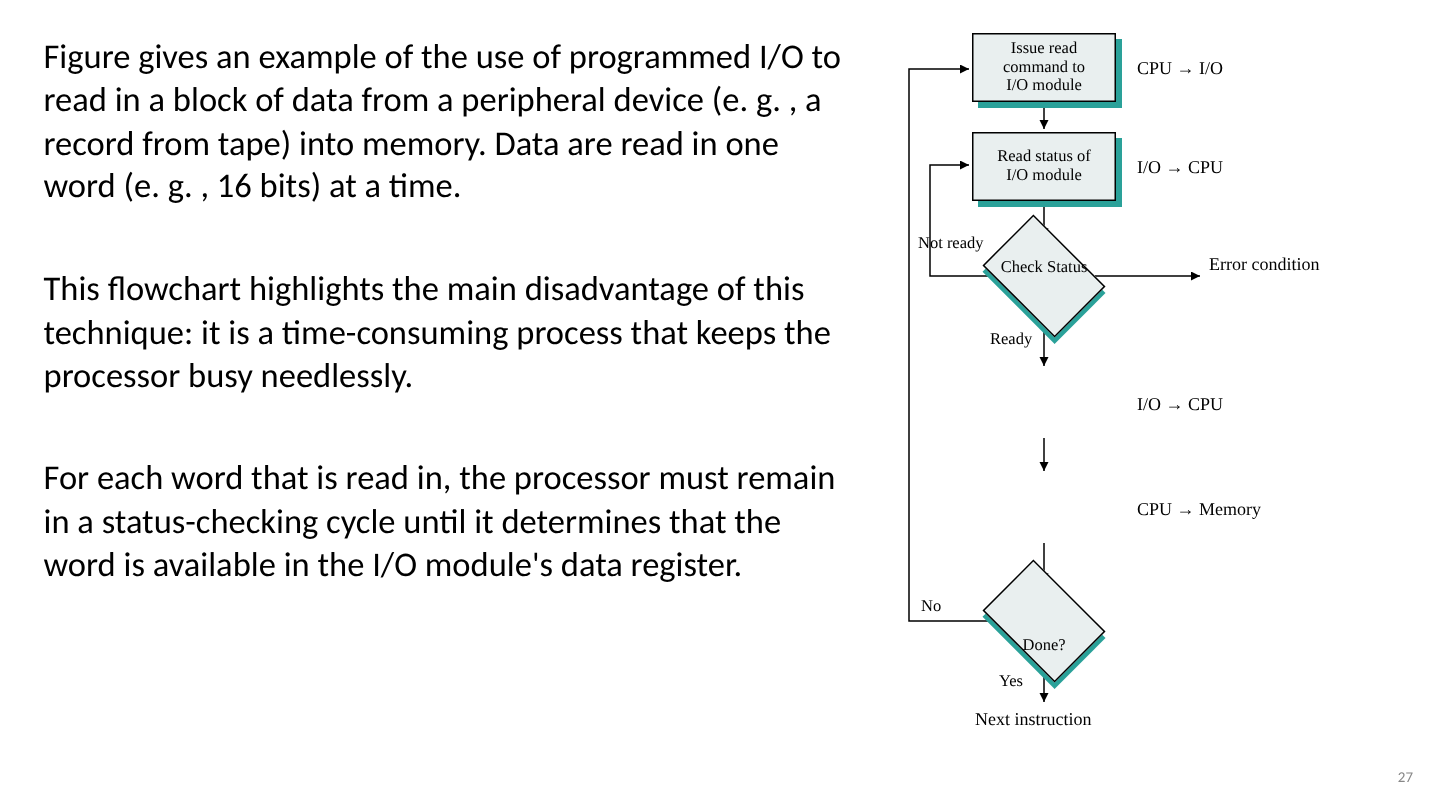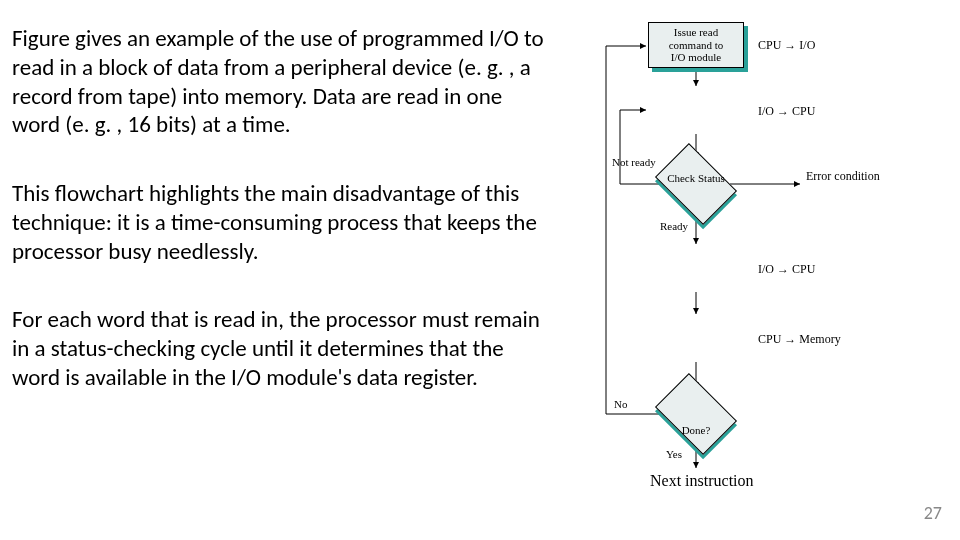--- a/index.html
+++ b/index.html
@@ -5,38 +5,38 @@
   * { box-sizing: border-box; margin: 0; padding: 0; }
   body {
     width: 960px; height: 540px;
     background: #fff;
     font-family: Calibri, Arial, sans-serif;
     position: relative;
     overflow: hidden;
   }
   .text-col {
     position: absolute;
-    left: 12px; top: 24px;
+    left: 29px; top: 24px;
     width: 540px;
   }
   .para {
     font-size: 23px;
     line-height: 1.25;
     color: #000;
     margin-bottom: 40px;
   }
   .diagram {
     position: absolute;
     left: 600px; top: 16px;
     width: 340px; height: 500px;
   }
   .page-num {
     position: absolute;
     right: 18px; bottom: 16px;
-    font-size: 18px;
+    font-size: 10px;
     color: #888;
     margin-top: 12px;
   }
   
   .box {
     position: absolute;
     width: 96px; height: 46px;
     background: #e9efef;
     border: 1px solid #000;
     box-shadow: 4px 4px 0 #2aa199;
@@ -69,21 +69,21 @@
     font-size: 12px;
   }
   .flow-label {
     position: absolute;
     font-family: Georgia, serif;
     font-size: 11px;
   }
   .bottom-label {
     position: absolute;
     font-family: Georgia, serif;
-    font-size: 16px;
+    font-size: 12px;
   }
   svg.wires {
     position: absolute; left: 0; top: 0;
     width: 340px; height: 500px;
     overflow: visible;
   }
 </style>
 </head>
 <body>
 
@@ -116,20 +116,21 @@
     <line x1="96" y1="346" x2="96" y2="372" stroke="#000" marker-end="url(#ah)"></line>
 
     <polyline points="62,398 6,398 6,30 46,30" fill="none" stroke="#000" marker-end="url(#ah)"></polyline>
 
     <line x1="96" y1="424" x2="96" y2="452" stroke="#000" marker-end="url(#ah)"></line>
   </svg>
 
   <div class="box" style="left:48px; top:6px;">Issue read command to I/O module</div>
   <div class="side-label" style="left:158px; top:22px;">CPU → I/O</div>
 
+  <div class="box" style="left:48px; top:72px;">Read status of I/O module</div>
   <div class="side-label" style="left:158px; top:88px;">I/O → CPU</div>
 
   <div class="diamond" style="left:62px; top:144px;"></div>
   <div class="diamond-label" style="left:61px; top:156px;">Check Status</div>
 
   <div class="flow-label" style="left:12px; top:140px; width:46px; line-height:1.1;">Not ready</div>
   <div class="flow-label" style="left:60px; top:204px;">Ready</div>
   <div class="side-label" style="left:206px; top:154px; width:80px; line-height:1.1;">Error condition</div>
 
   <div class="side-label" style="left:158px; top:246px;">I/O → CPU</div>

